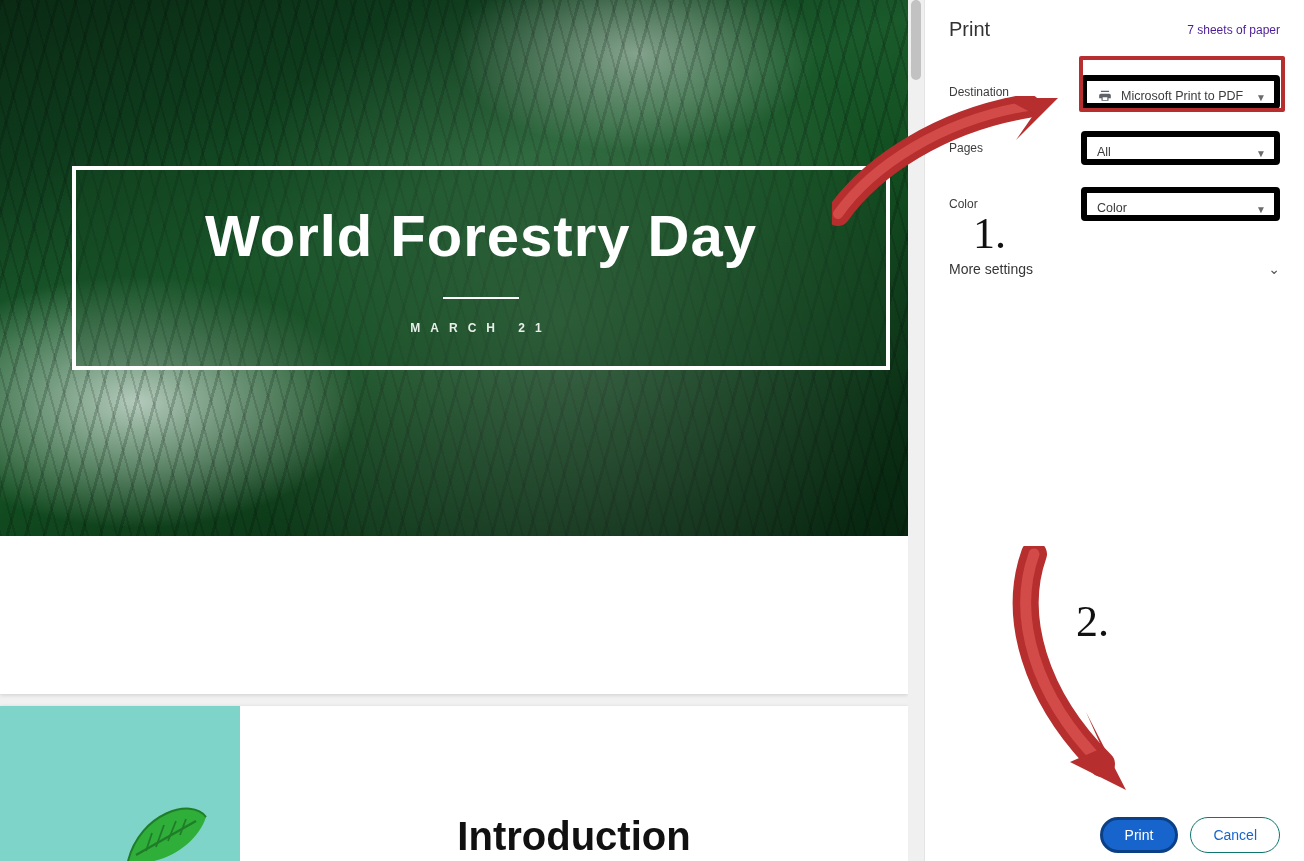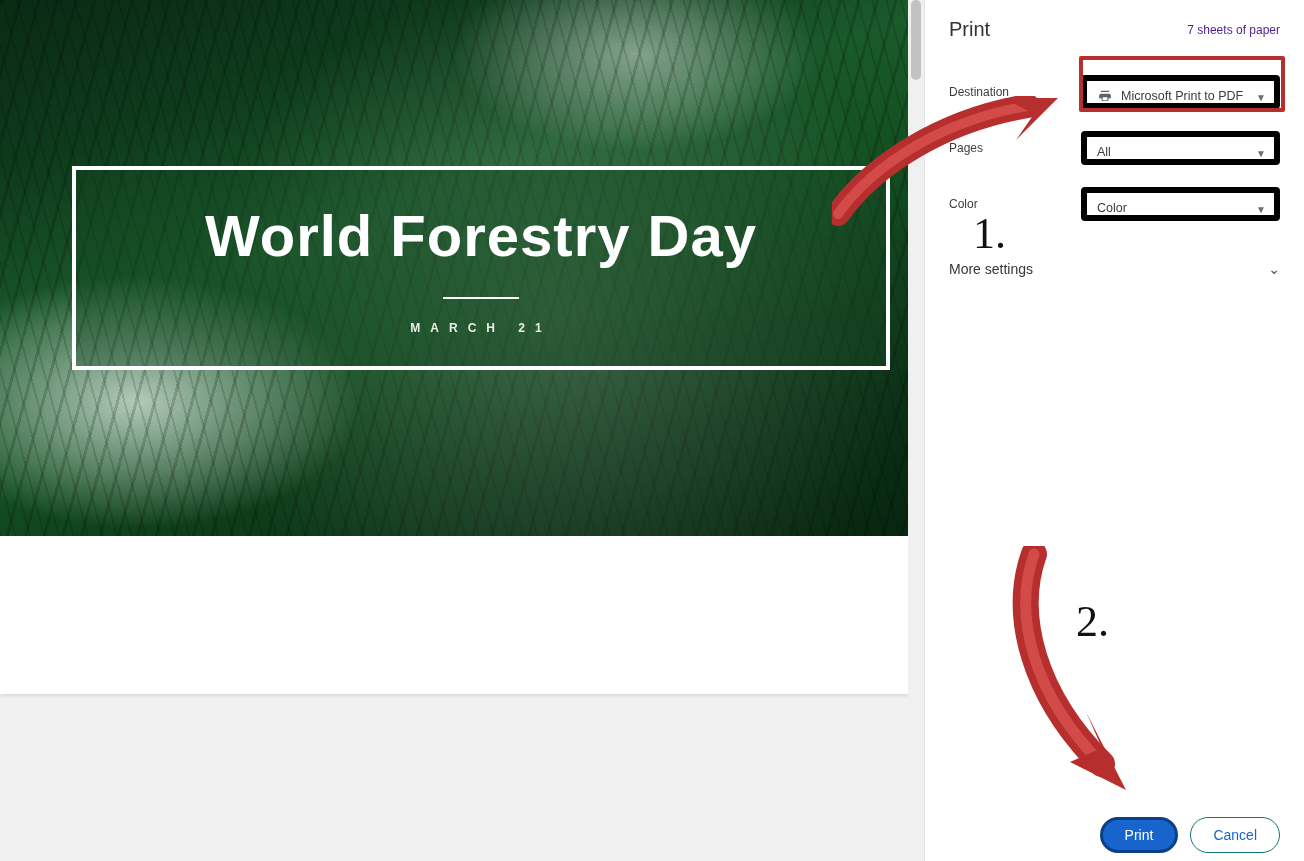--- a/index.html
+++ b/index.html
@@ -69,20 +69,33 @@
       <div class="page">
         <div class="hero">
           <div class="hero-frame">
             <div class="hero-title">World Forestry Day</div>
             <div class="hero-hr"></div>
             <div class="hero-date">MARCH 21</div>
           </div>
         </div>
         <div class="page1-bottom"></div>
       </div>
+      <div class="page page2">
+        <div class="teal">
+          <svg class="leaf" width="86" height="66" viewBox="0 0 86 66">
+            <path d="M6 58 C 18 10, 70 -6, 84 14 C 76 40, 40 66, 6 58 Z" fill="#2fae3a"></path>
+            <path d="M6 58 C 18 10, 70 -6, 84 14" fill="none" stroke="#1f7d28" stroke-width="2"></path>
+            <path d="M14 52 L74 18" stroke="#1f7d28" stroke-width="2.4" fill="none"></path>
+            <path d="M24 48 L30 30 M34 44 L42 22 M46 38 L54 18 M58 32 L64 16" stroke="#1f7d28" stroke-width="1.8" fill="none"></path>
+          </svg>
+        </div>
+        <div class="intro-wrap">
+          <div class="intro-title">Introduction</div>
+        </div>
+      </div>
     </div>
     <div class="preview-scrollbar">
       <div class="preview-thumb"></div>
     </div>
   </div>
 
   <div class="panel">
     <div class="panel-head">
       <div class="panel-title">Print</div>
       <div class="sheets">7 sheets of paper</div>

